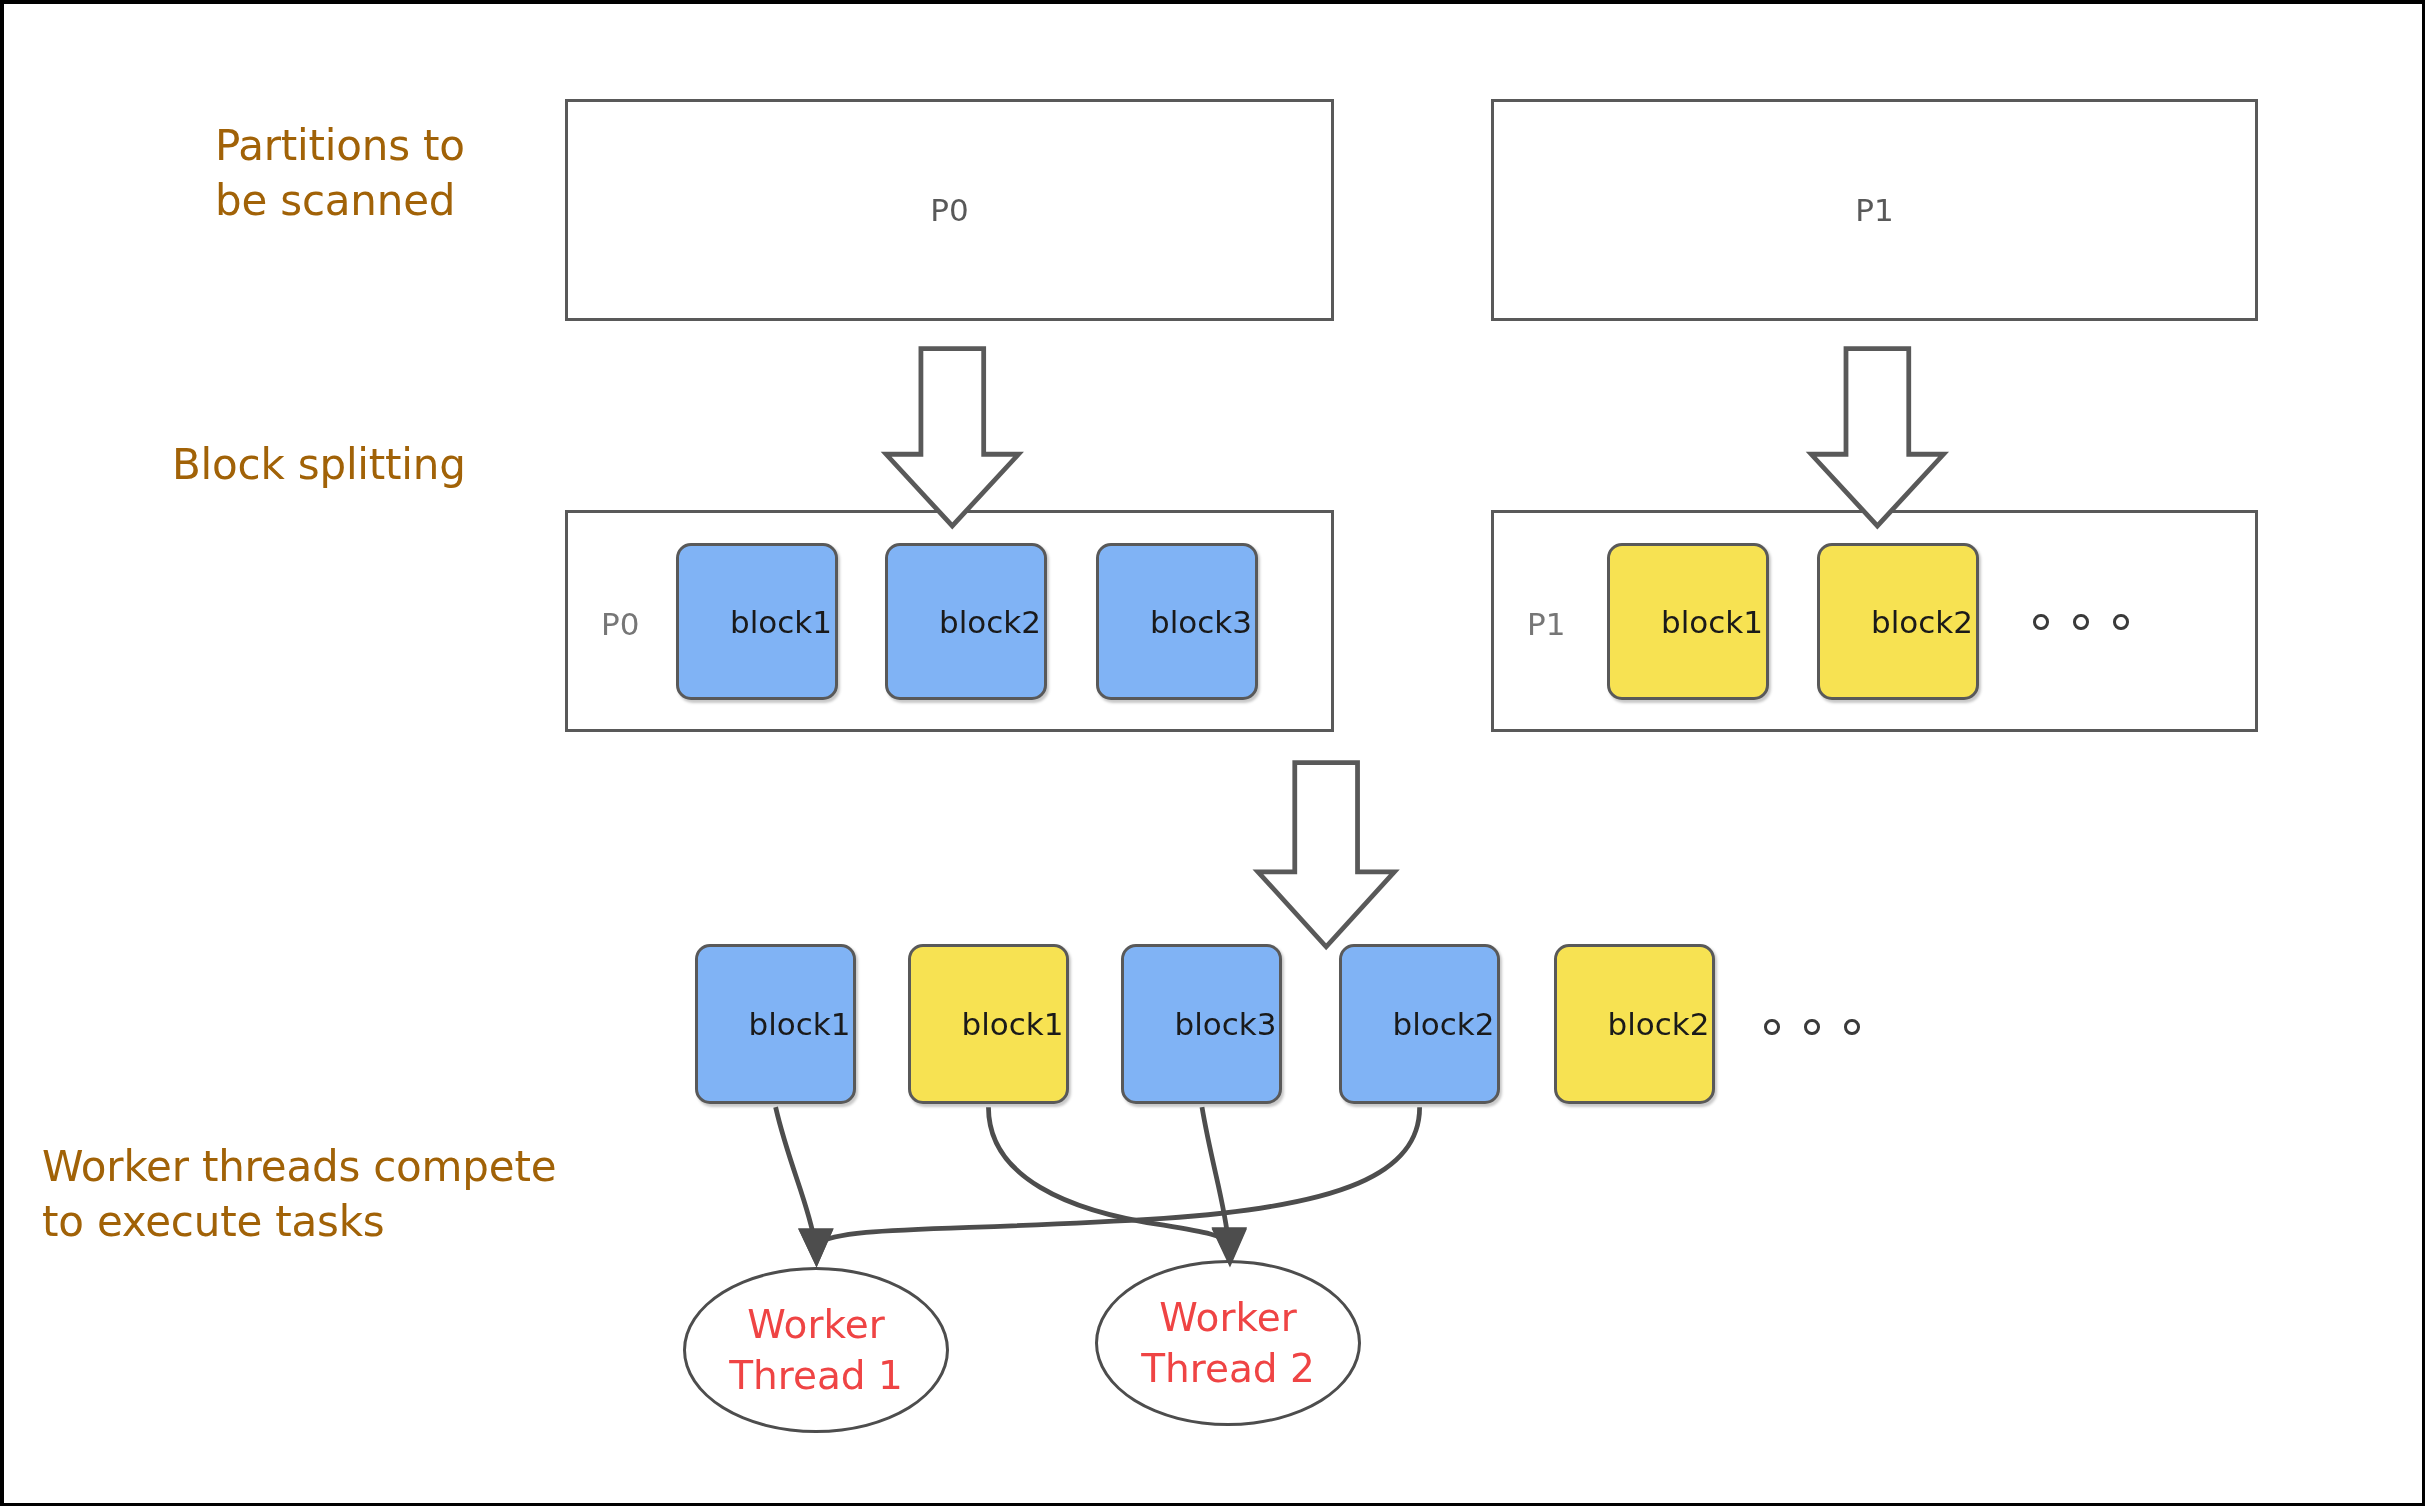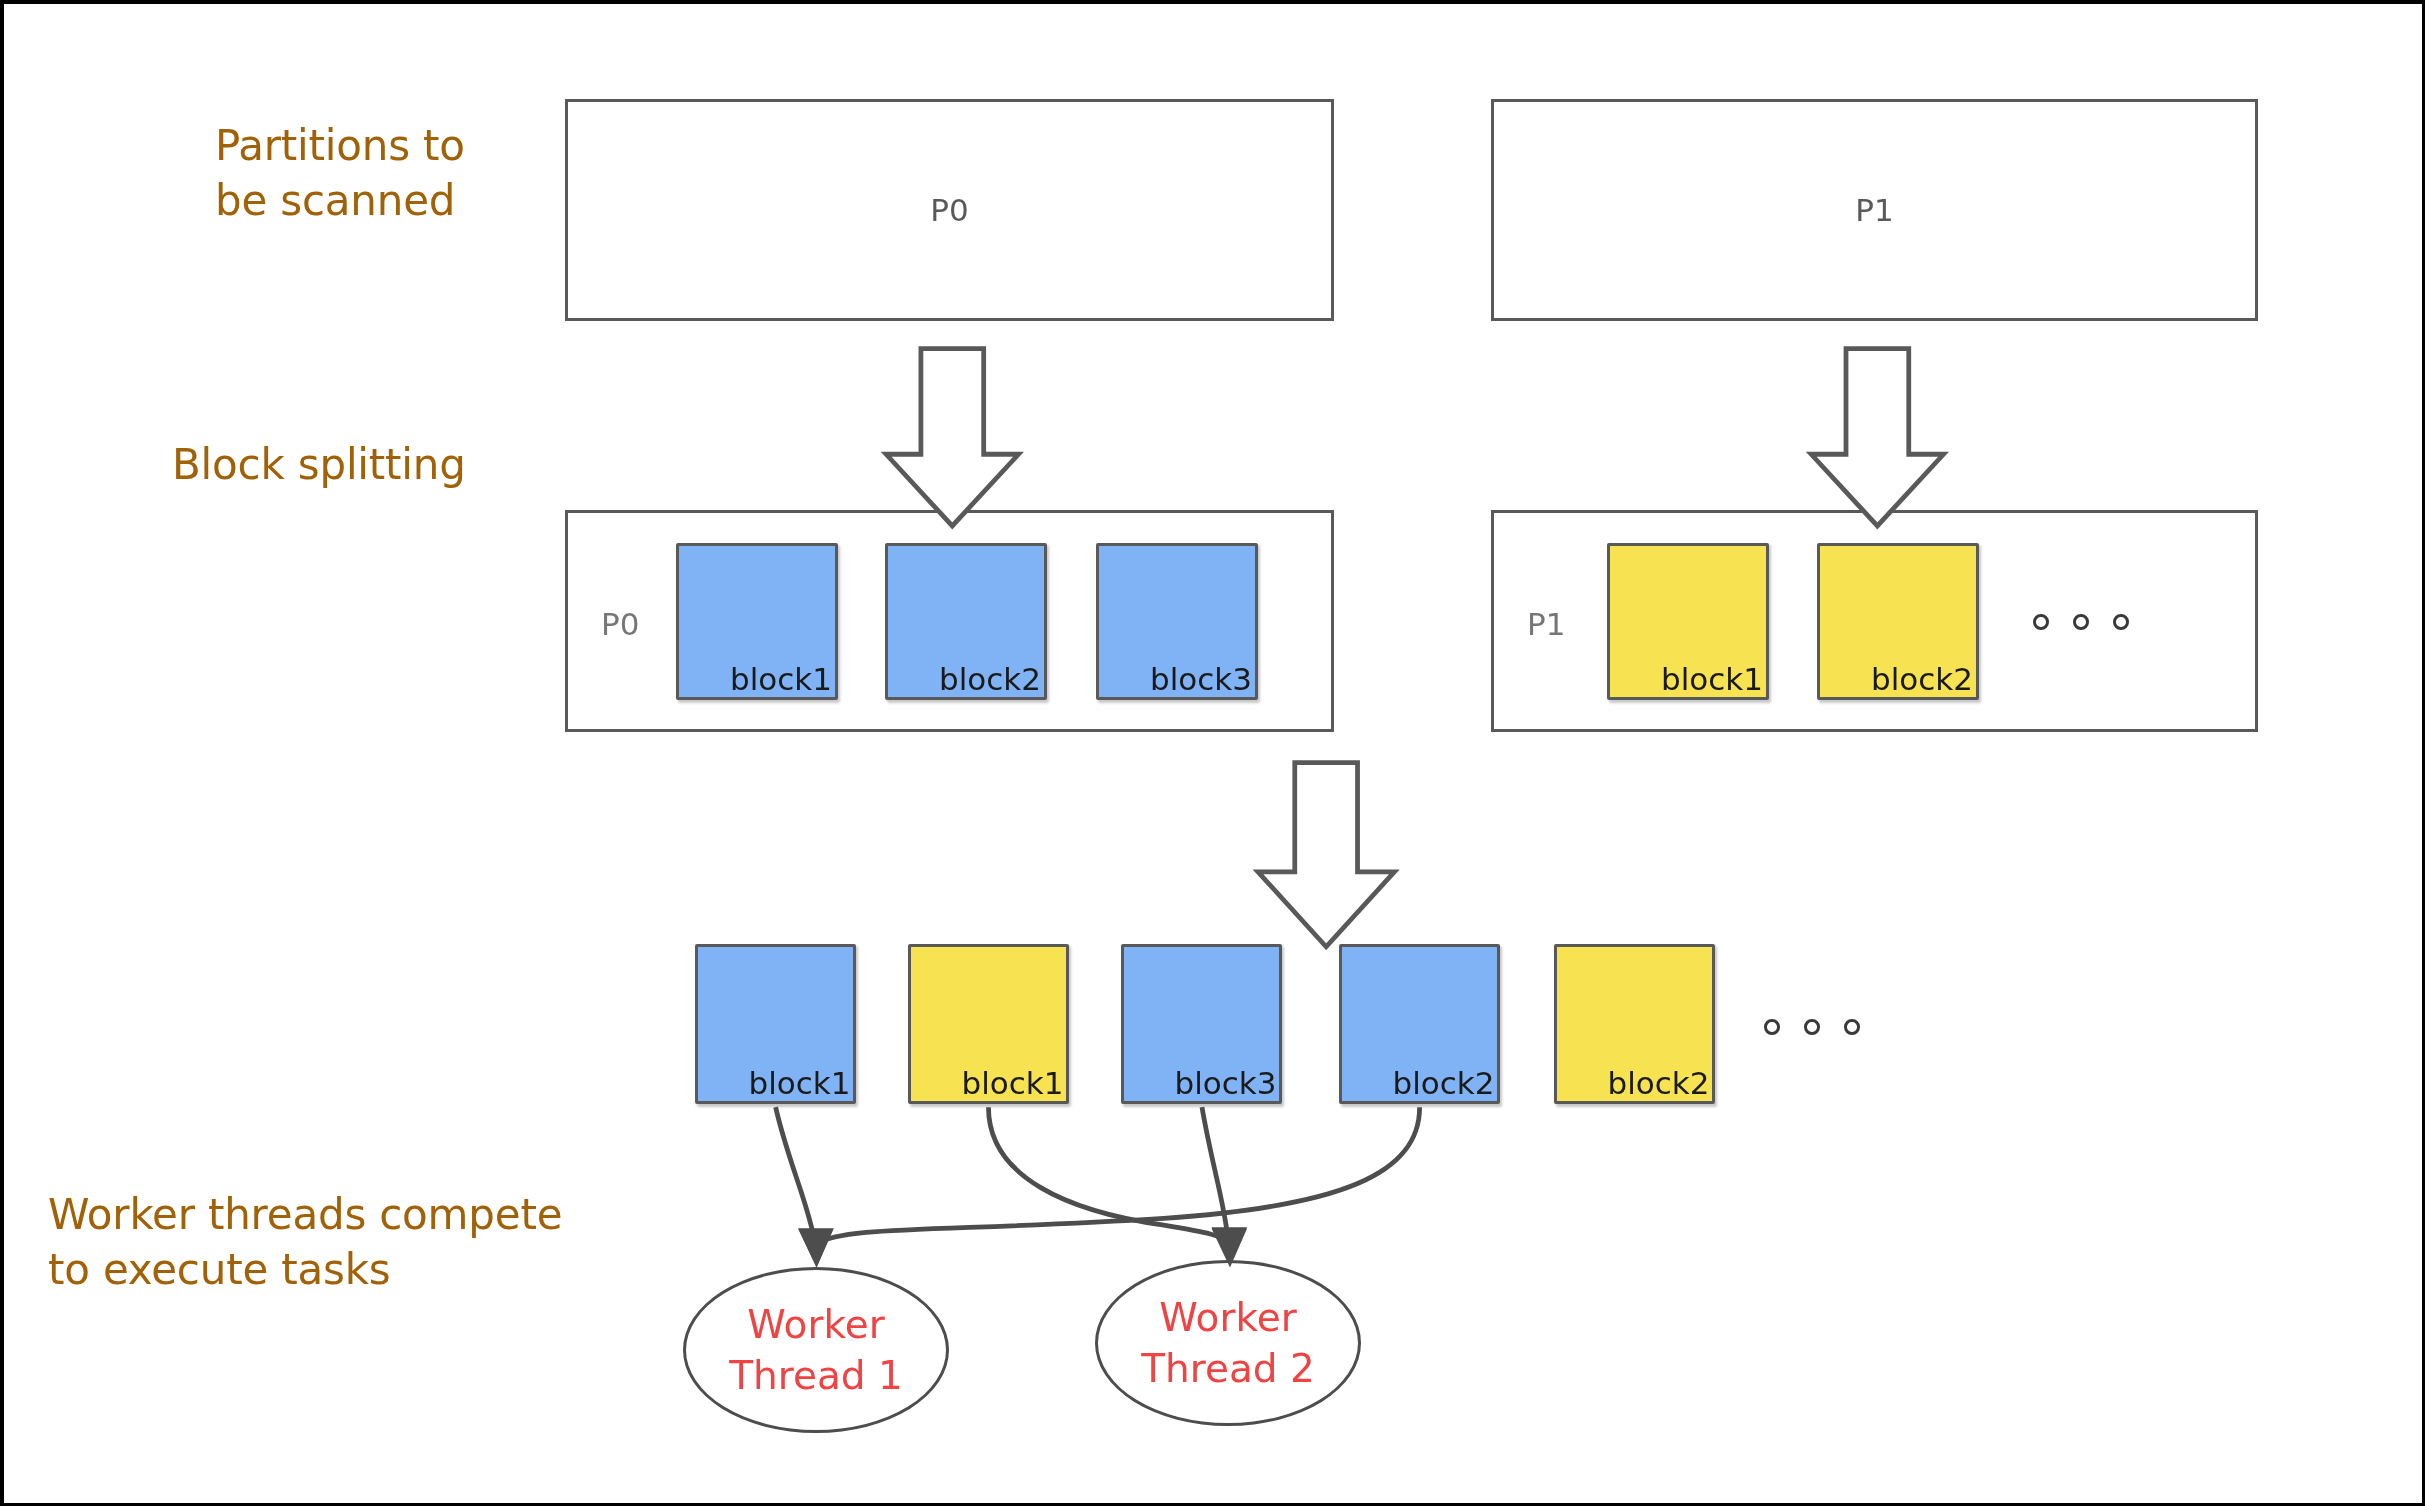--- a/index.html
+++ b/index.html
@@ -56,24 +56,24 @@
   .split-tag {
     position: absolute;
     color: #767676;
     font-size: 31px;
   }
 
   
   .block {
     position: absolute;
     border: 3.4px solid #595959;
-    border-radius: 2px;
-    box-sizing: border-box;
-    display: flex;
-    align-items: flex-end;
+    border-radius: 15px;
+    box-sizing: border-box;
+    display: flex;
+    align-items: center;
     justify-content: center;
     font-size: 31px;
     color: #1a1a1a;
     box-shadow: 2px 2.7px 2.7px rgba(0,0,0,0.22);
     padding-left: 48px;
   }
   .block.blue   { background: #80B3F5; }
   .block.yellow { background: #F7E252; }
 
   
@@ -138,21 +138,21 @@
 <body>
 
 <div id="canvas">
 
   <div class="caption" style="left:211px; top:115px; width:321px;">Partitions to
 be scanned</div>
 
   <div class="caption" style="left:168px; top:394px; width:382px;margin-top:40px;">Block splitting</div>
 
 
-  <div class="caption" style="left:44px; top:1136px; width:614px;margin-top:48px;">Worker threads compete
+  <div class="caption" style="left:38px; top:1136px; width:614px;">Worker threads compete
 to execute tasks</div>
 
   <div class="partition-box" style="left:561px; top:95px; width:769px; height:222px;">
     <span class="partition-label">P0</span>
   </div>
 
   <div class="partition-box" style="left:1487px; top:95px; width:767px; height:222px;">
     <span class="partition-label">P1</span>
   </div>
 

